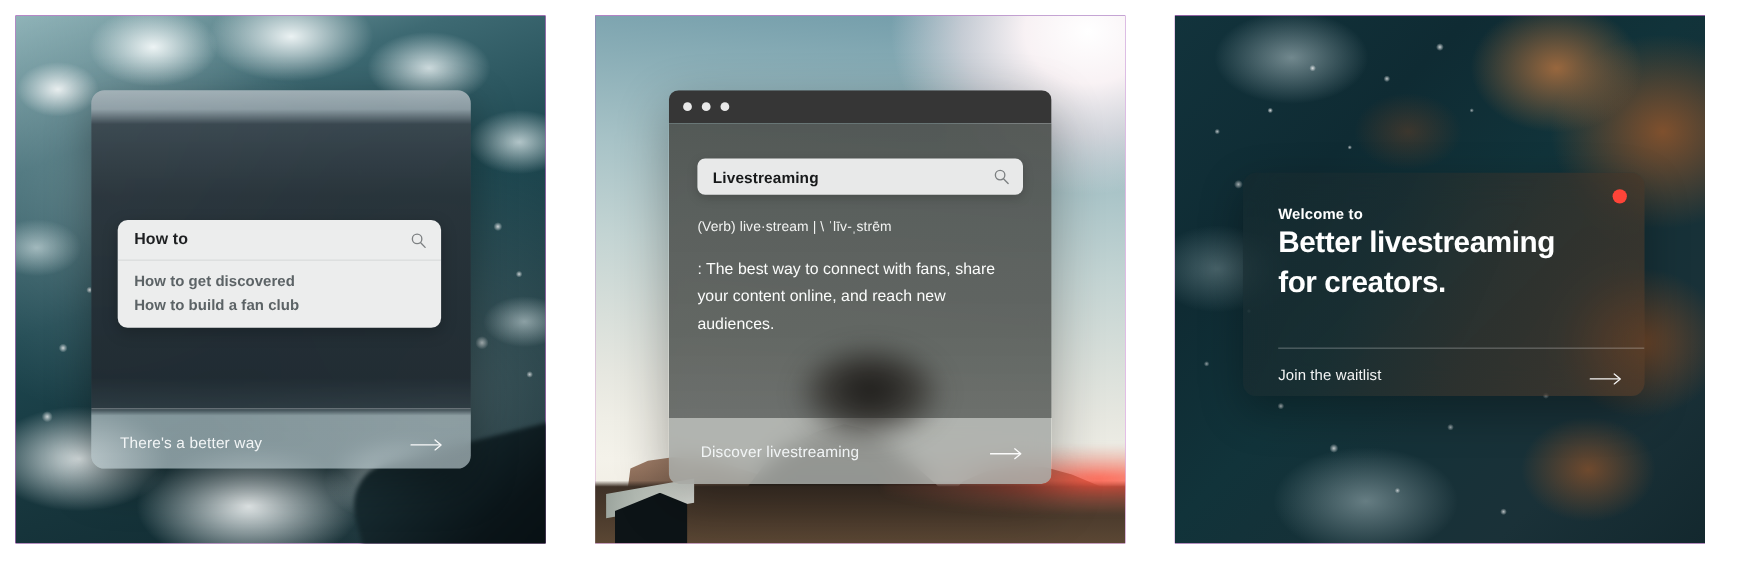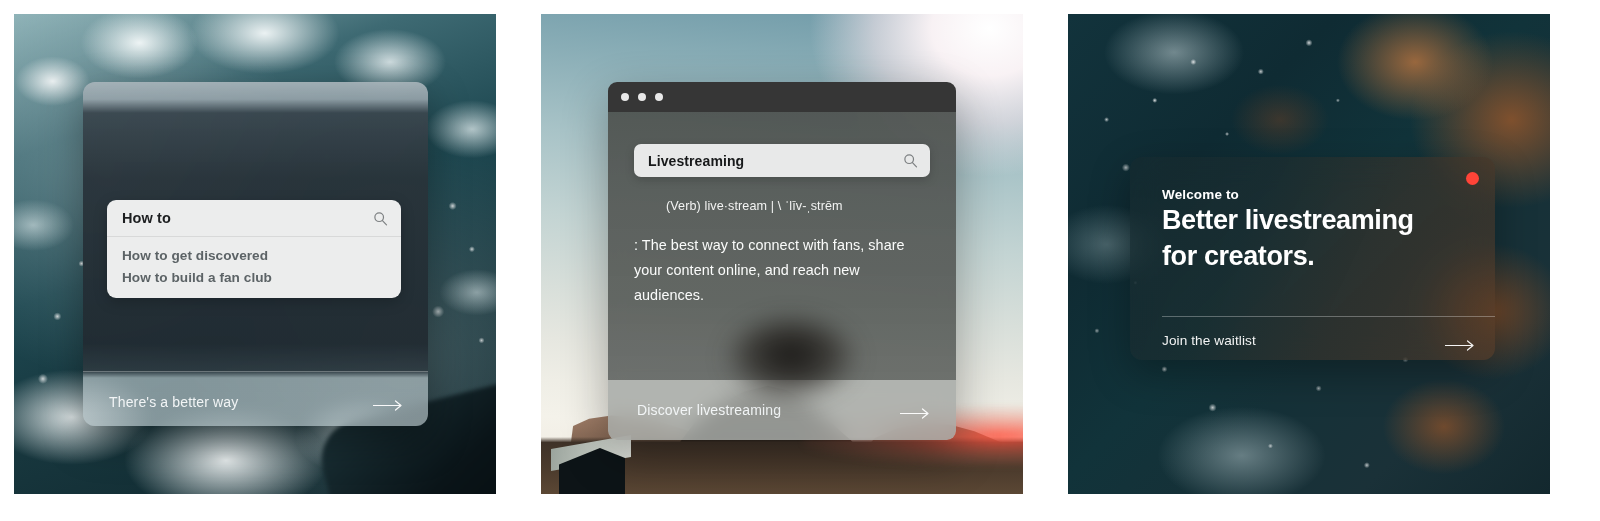--- a/index.html
+++ b/index.html
@@ -292,21 +292,20 @@
     color: #17191a;
     letter-spacing: .1px;
   }
   .p2-pron {
     margin-top: 22px;
     font-size: 12.6px;
     color: #f2f3f2;
     font-weight: 400;
     letter-spacing: .1px;
     white-space: nowrap;
-    margin-left: 32px;
   }
   .p2-def {
     margin-top: 20px;
     font-size: 14.4px;
     line-height: 25px;
     color: #fbfcfb;
     font-weight: 400;
     letter-spacing: .05px;
   }
   .p2-footer {

